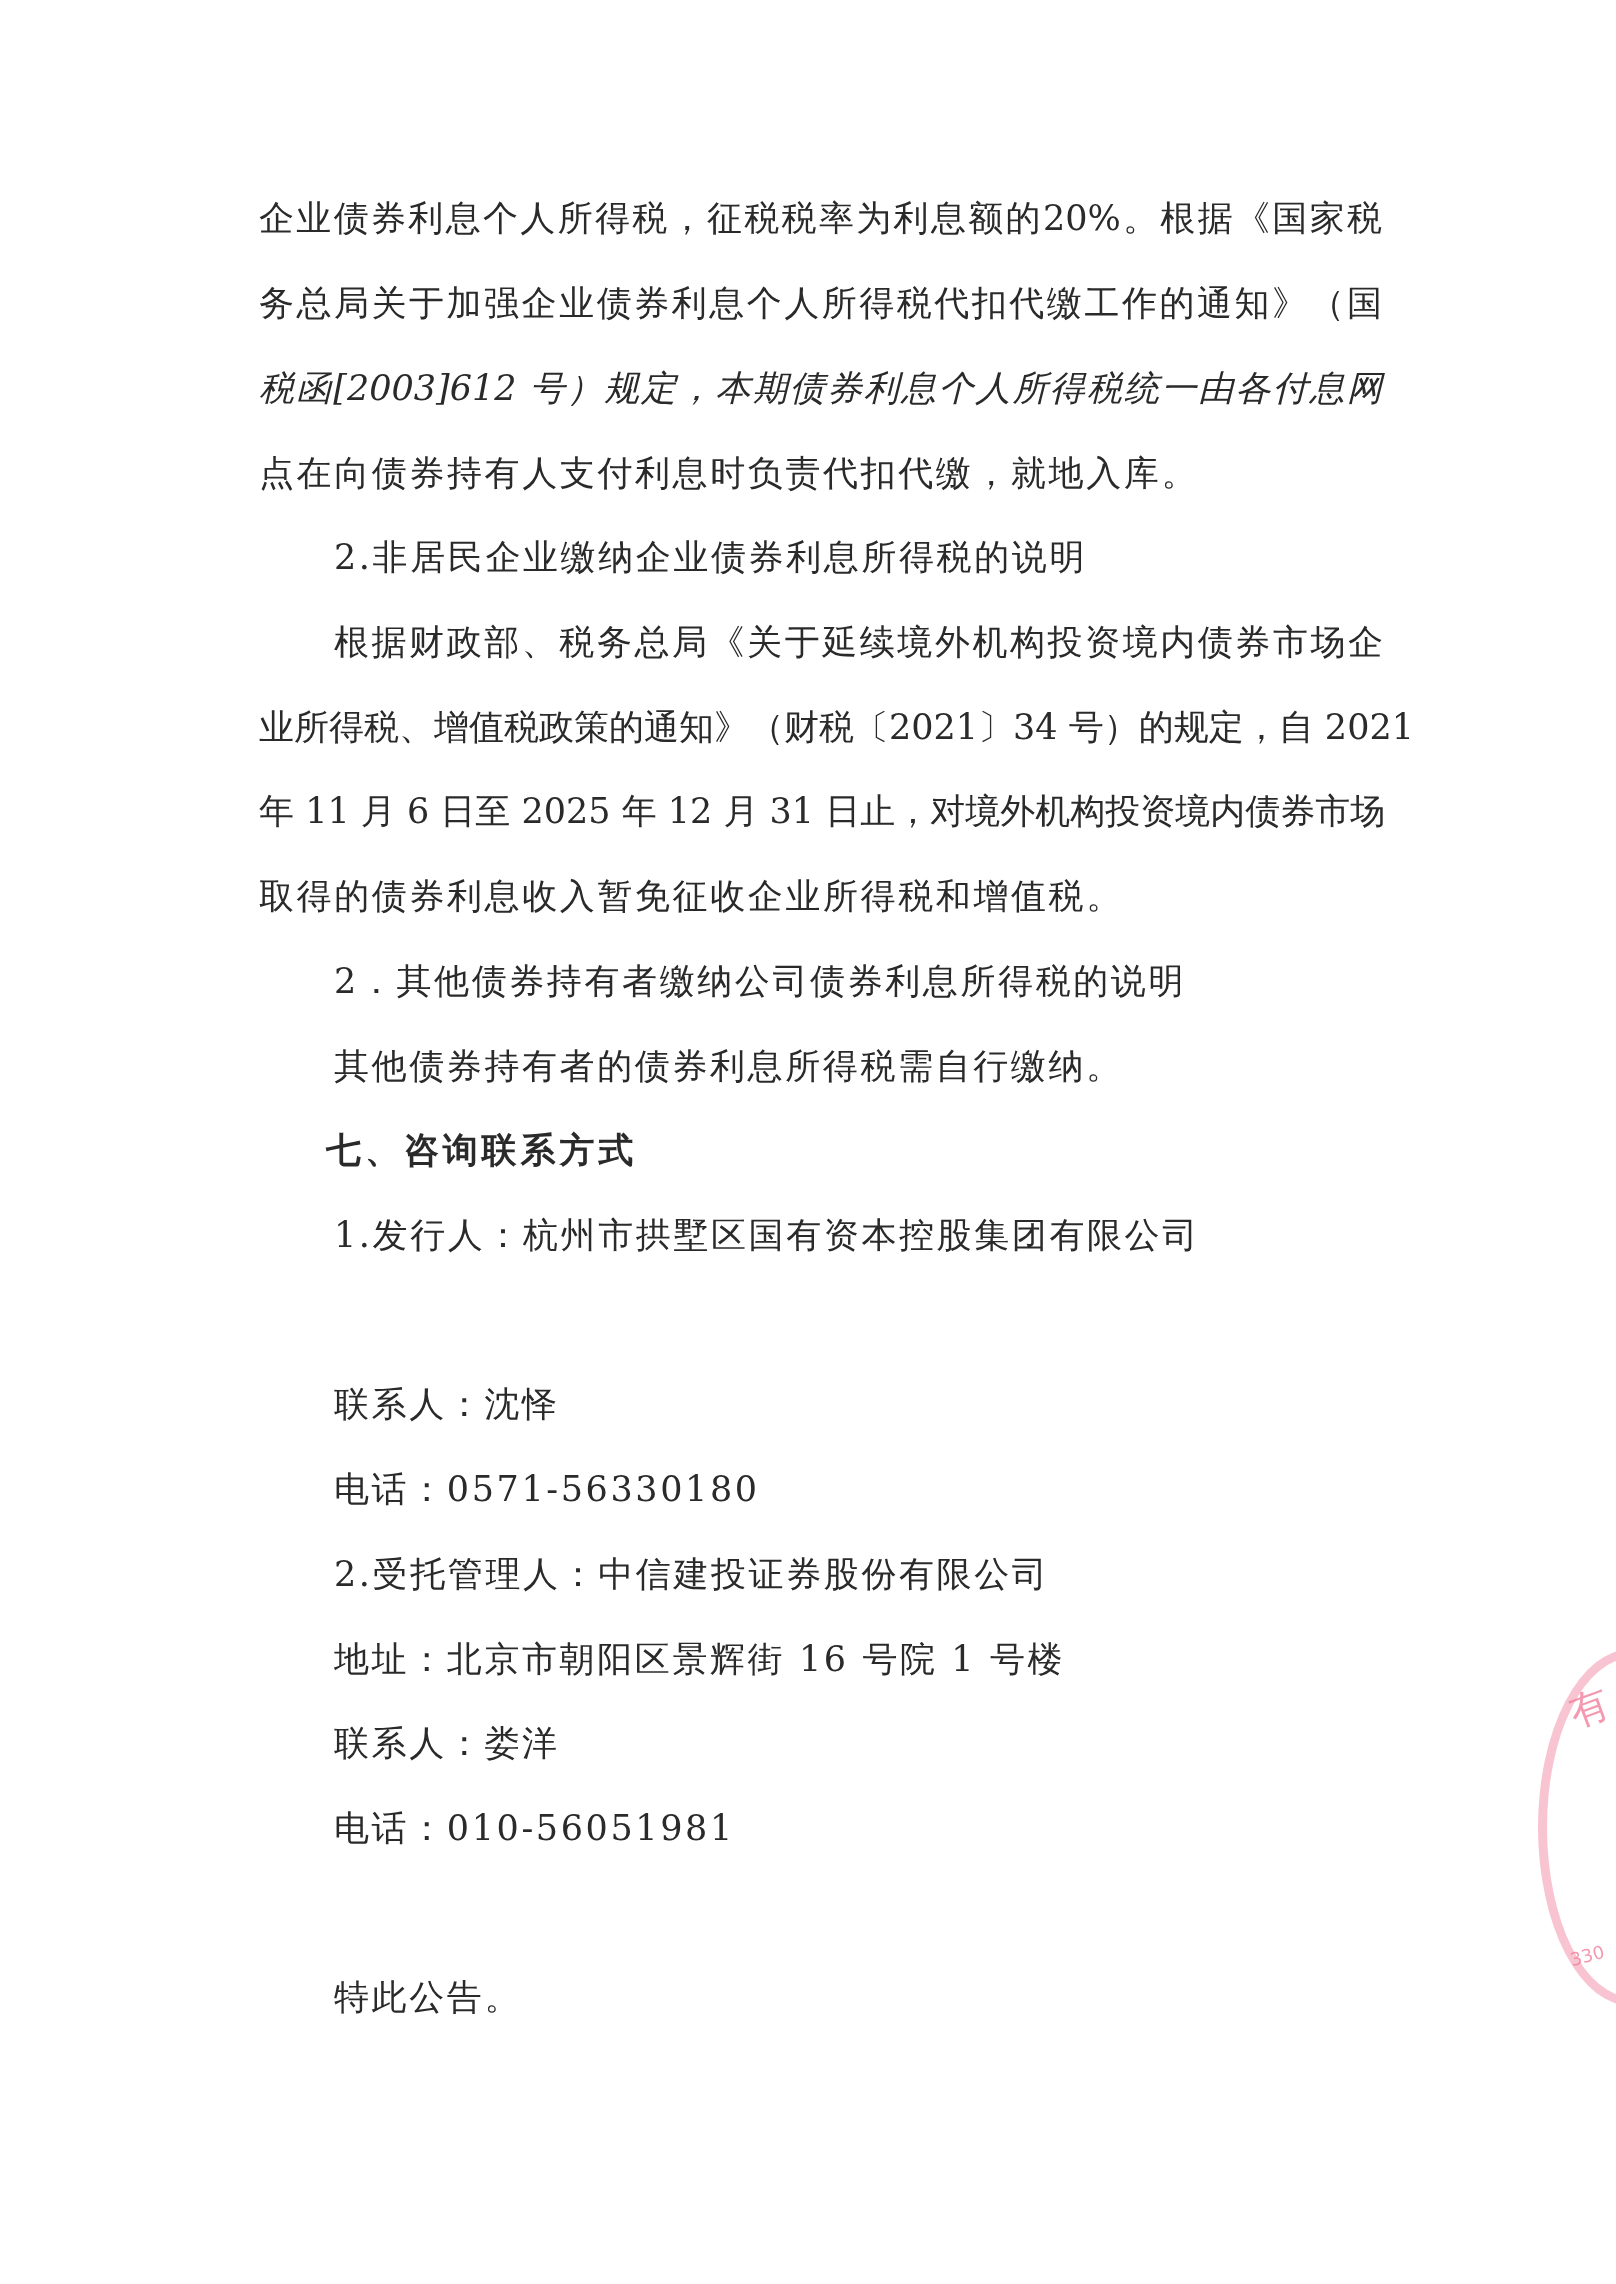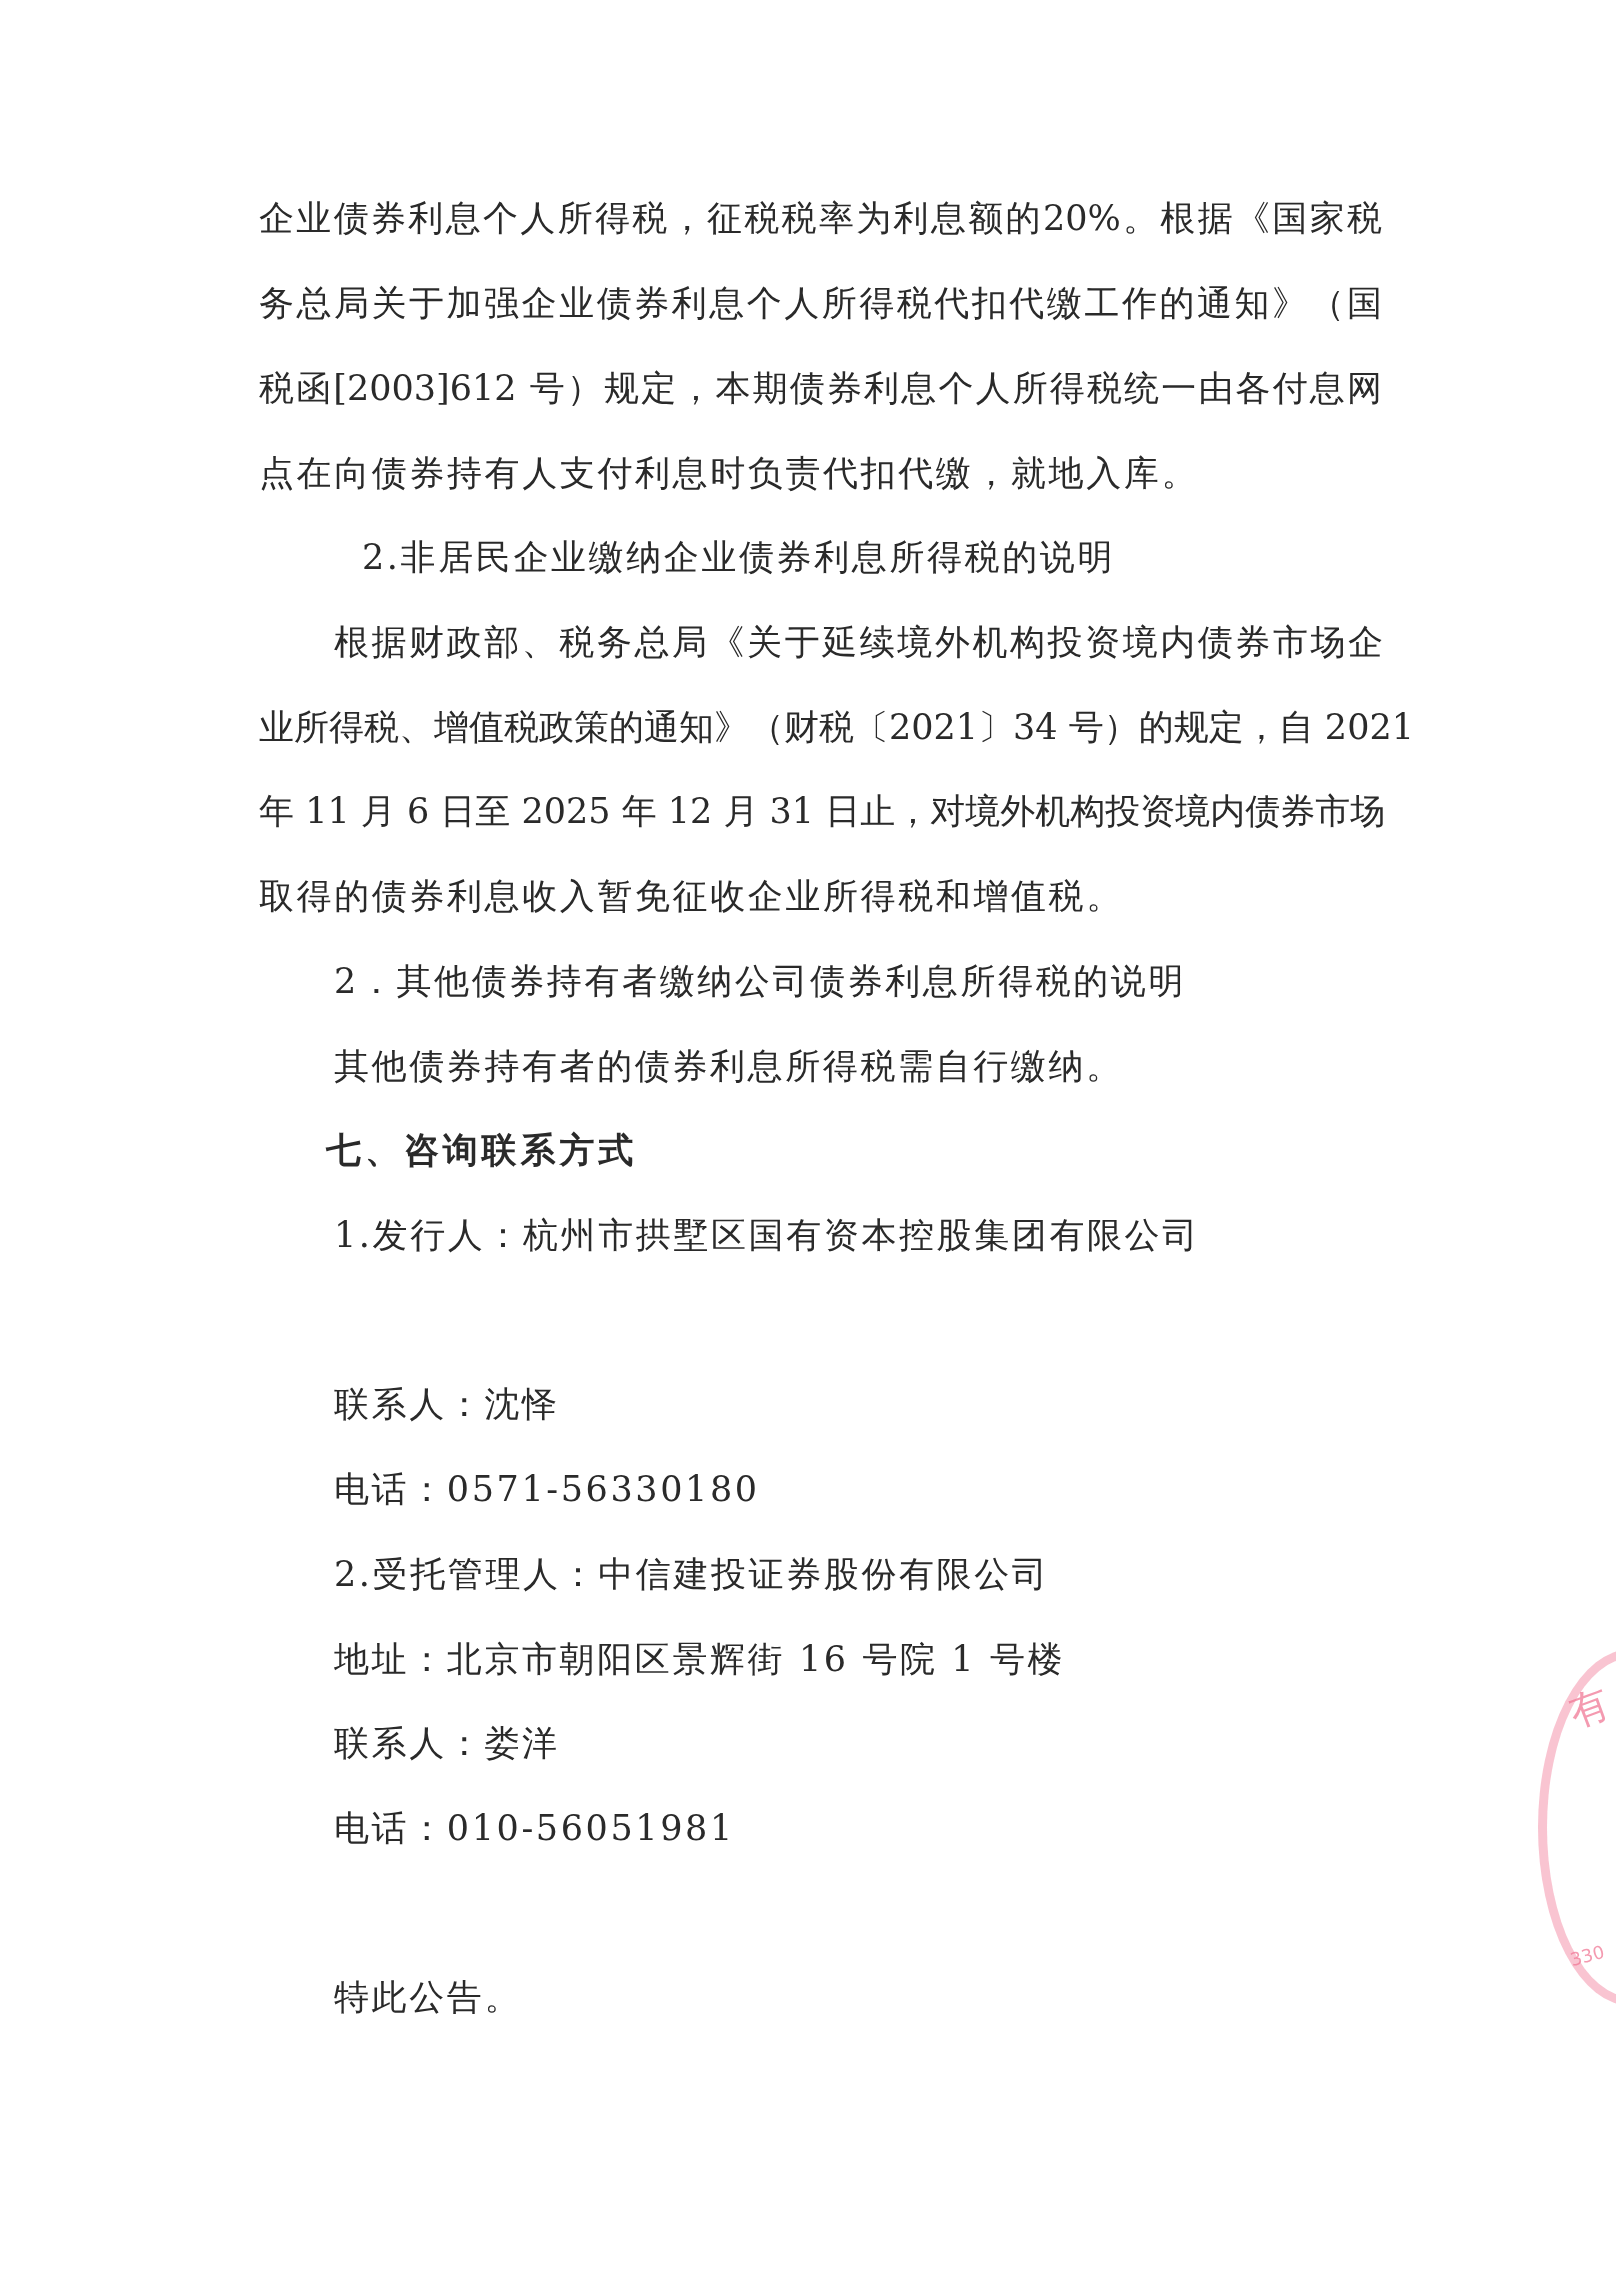--- a/index.html
+++ b/index.html
@@ -37,24 +37,24 @@
     color: rgba(240,120,150,0.75);
   }
 </style>
 </head>
 <body>
 
 <div class="page">
 
   <div class="line just" style="top:195px;">企业债券利息个人所得税，征税税率为利息额的20%。根据《国家税</div>
   <div class="line just" style="top:280px;">务总局关于加强企业债券利息个人所得税代扣代缴工作的通知》（国</div>
-  <div class="line just" style="top:365px;">税函[2003]612 号）规定，本期债券利息个人所得税统一由各付息网</div>
+  <div class="line just" style="top:365px;font-style:italic;">税函[2003]612 号）规定，本期债券利息个人所得税统一由各付息网</div>
   <div class="line" style="top:450px; left:259px;">点在向债券持有人支付利息时负责代扣代缴，就地入库。</div>
 
-  <div class="line indent" style="top:534px;margin-left:28px;">2.非居民企业缴纳企业债券利息所得税的说明</div>
+  <div class="line indent" style="top:534px;">2.非居民企业缴纳企业债券利息所得税的说明</div>
   <div class="line" style="top:619px; left:334px; width:1049px; text-align:justify; text-align-last:justify; letter-spacing:0;">根据财政部、税务总局《关于延续境外机构投资境内债券市场企</div>
   <div class="line just" style="top:704px;">业所得税、增值税政策的通知》（财税〔2021〕34 号）的规定，自 2021</div>
   <div class="line just" style="top:788px;">年 11 月 6 日至 2025 年 12 月 31 日止，对境外机构投资境内债券市场</div>
   <div class="line" style="top:873px; left:259px;">取得的债券利息收入暂免征收企业所得税和增值税。</div>
 
   <div class="line indent" style="top:958px;">2．其他债券持有者缴纳公司债券利息所得税的说明</div>
   <div class="line indent" style="top:1043px;">其他债券持有者的债券利息所得税需自行缴纳。</div>
 
   <div class="line heading" style="top:1127px;">七、咨询联系方式</div>
 

